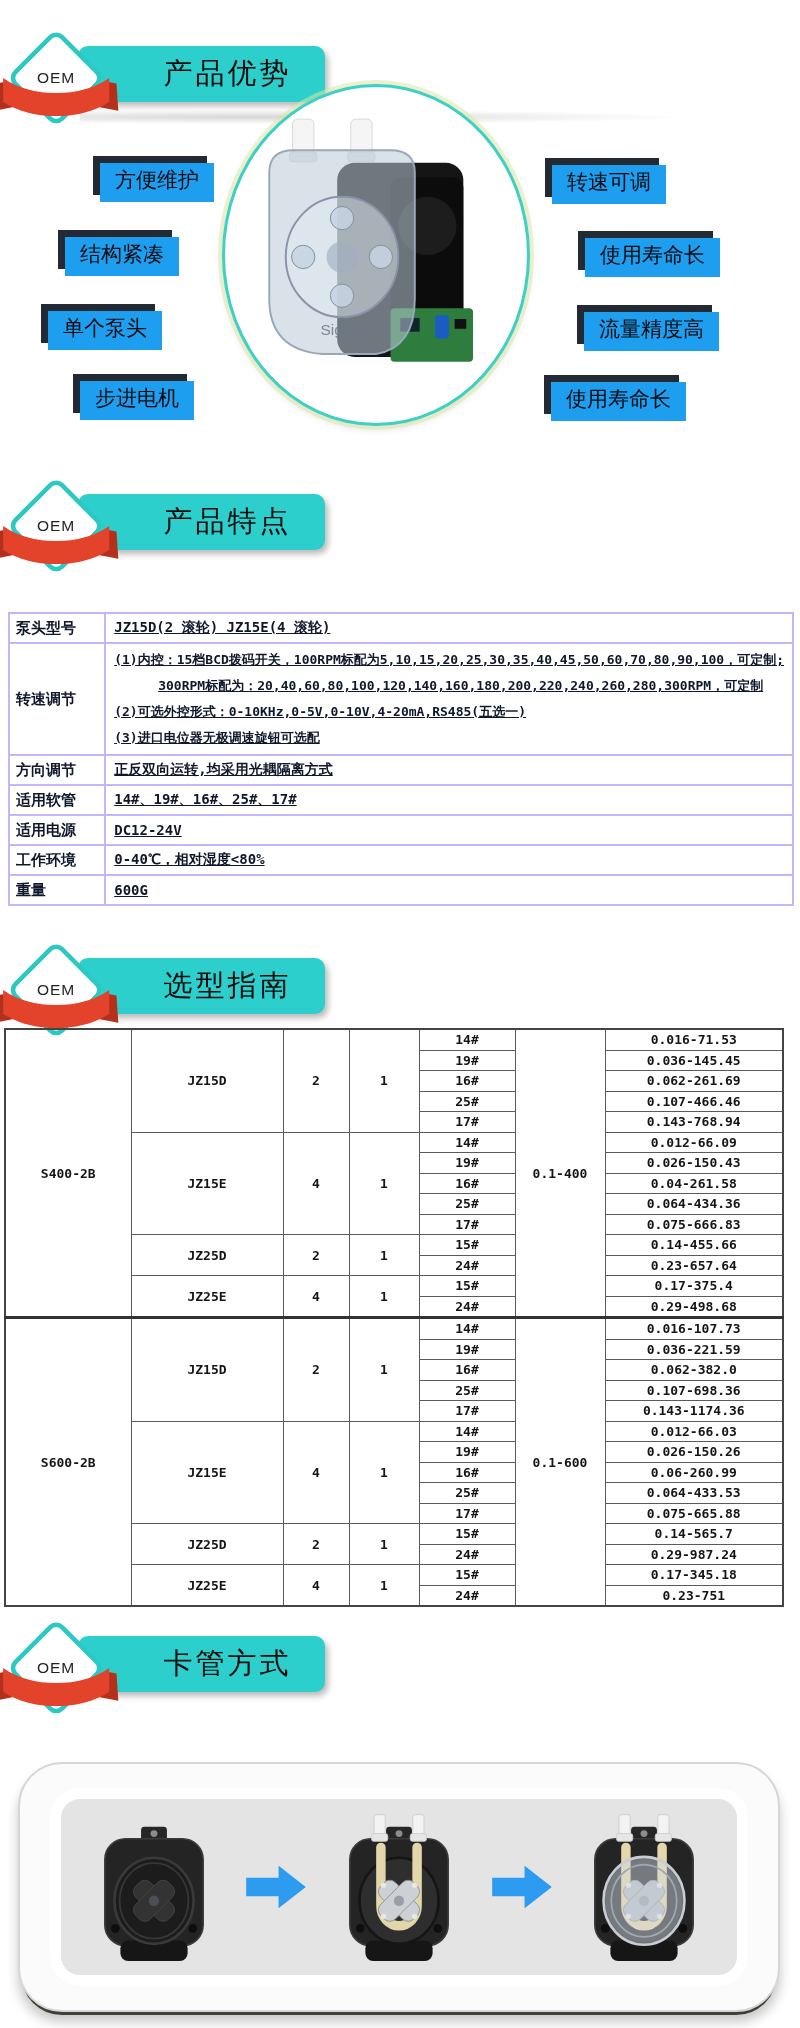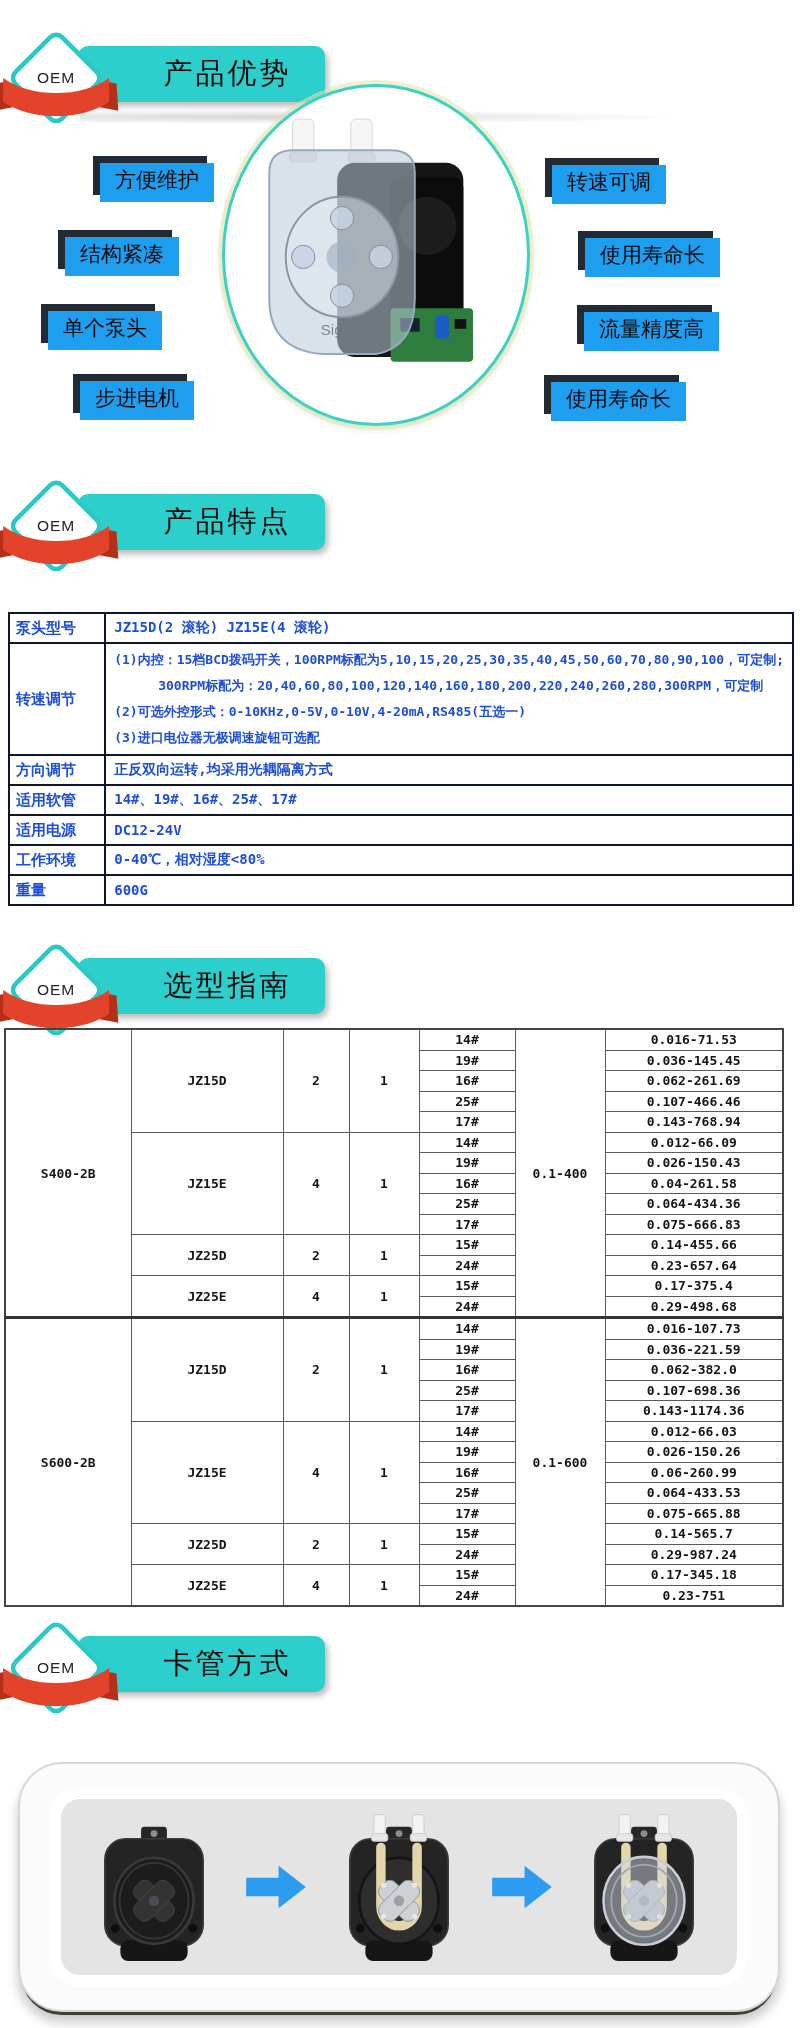--- a/index.html
+++ b/index.html
@@ -23,23 +23,23 @@
     background:#fff;border:3px solid #3ECFC5;
     box-shadow:0 0 0 4px rgba(223,231,170,.55),0 3px 8px rgba(0,0,0,.12);
     display:flex;align-items:center;justify-content:center;overflow:hidden;}
   .feature{position:absolute;background:#1E9EEF;color:#06090d;font-size:21px;height:39px;
     line-height:33px;padding:0 15px;white-space:nowrap;box-shadow:-7px -7px 0 #242A33;}
   .fl0{left:100px;top:163px}.fl1{left:65px;top:237px}.fl2{left:48px;top:311px}.fl3{left:80px;top:381px}
   .fr0{left:552px;top:165px}.fr1{left:585px;top:238px}.fr2{left:584px;top:312px}.fr3{left:551px;top:382px}
 
   
   .spec-table{position:absolute;top:612px;left:8px;width:786px;border-collapse:collapse;background:#fff;}
-  .spec-table td{border:2px solid #0f172a;color:#1d4ed8;vertical-align:middle;}
+  .spec-table td{border:2px solid #c4b5fd;color:#0f172a;vertical-align:middle;}
   .spec-label{width:90px;font-size:15px;font-weight:bold;padding:3px 4px 3px 6px;}
-  .spec-val{font-family:"DejaVu Sans Mono",monospace;font-weight:bold;font-size:14px;padding:3px 8px;height:22px;}
+  .spec-val{font-family:"DejaVu Sans Mono",monospace;font-weight:bold;font-size:14px;padding:3px 8px;height:22px;text-decoration:underline;}
   .spec-lines div{font-family:"DejaVu Sans Mono",monospace;font-weight:bold;font-size:13px;line-height:26px;white-space:nowrap;}
   .spec-lines .indent{padding-left:44px;}
 
   
   .sel-wrap{position:absolute;top:1028px;left:4px;width:778px;}
   table.sel{border-collapse:collapse;width:100%;table-layout:fixed;border:2px solid #444;}
   table.sel td{border:1px solid #5a5a5a;height:19.5px;text-align:center;
     font-family:"DejaVu Sans Mono",monospace;font-weight:bold;font-size:13px;color:#151515;
     padding:0;overflow:hidden;white-space:nowrap;}
   table.sel tr.divider td{border-top:3px solid #333;}

